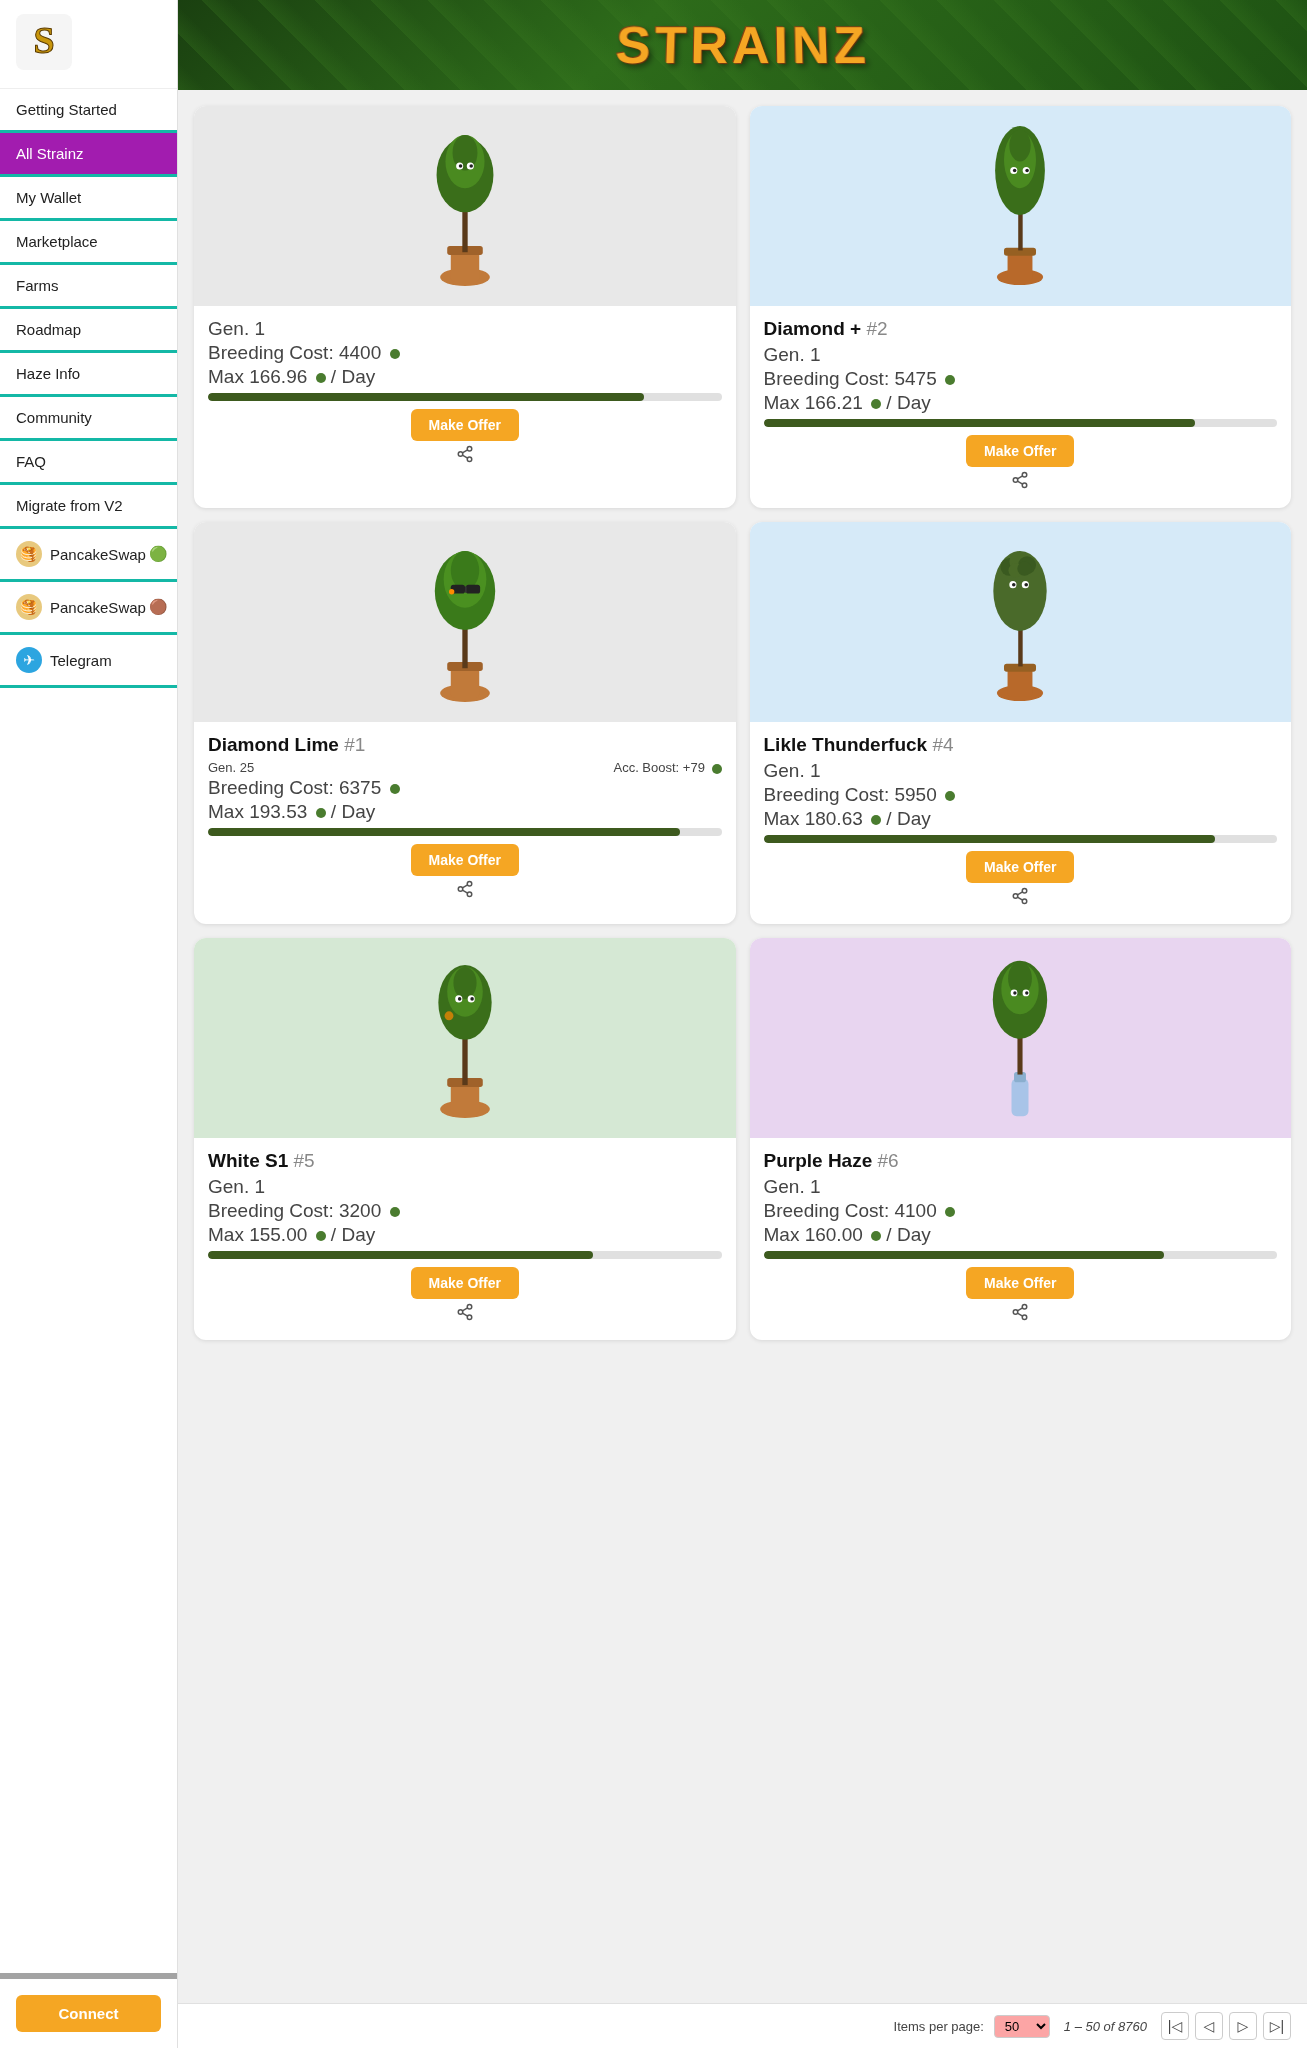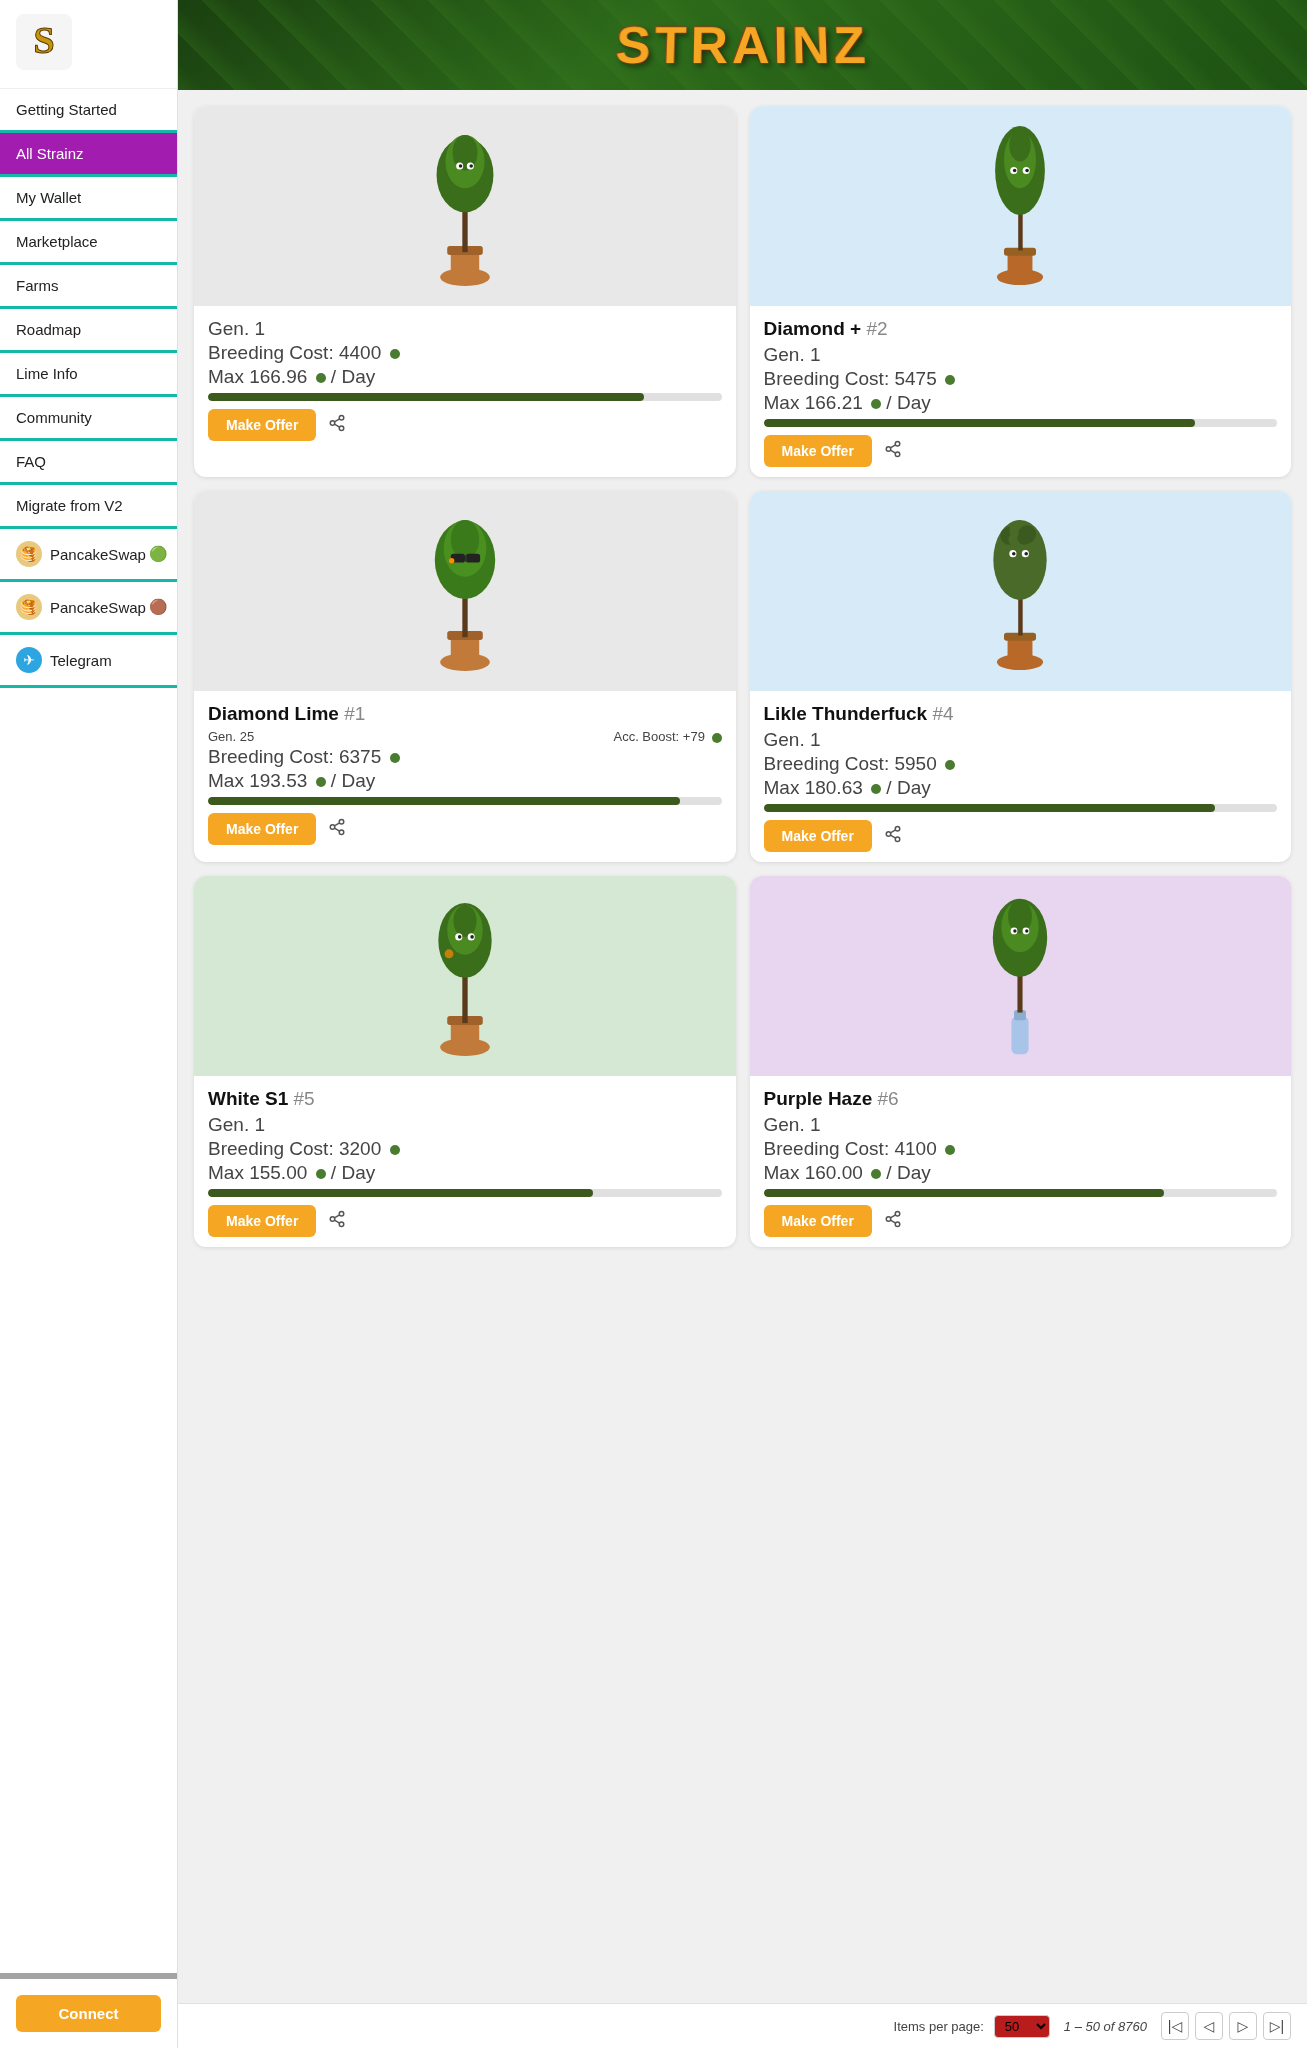--- a/index.html
+++ b/index.html
@@ -169,21 +169,21 @@
       overflow: hidden;
     }
     .progress-bar-fill {
       height: 100%;
       background: #3d5a1e;
       border-radius: 4px;
     }
     .card-actions {
       display: flex;
       align-items: center;
-      gap: 8px;
+      flex-direction: column;
     }
     .btn-offer {
       background: #f5a623;
       color: #fff;
       border: none;
       border-radius: 6px;
       padding: 8px 18px;
       font-size: 14px;
       font-weight: 600;
       cursor: pointer;
@@ -209,21 +209,21 @@
       font-size: 13px;
       color: #444;
       flex-shrink: 0;
     }
     .pagination-label { margin-right: 4px; }
     .pagination-select {
       border: 1px solid #ccc;
       border-radius: 4px;
       padding: 2px 6px;
       font-size: 13px;
-      background: #b91c1c;
+      background: #fca5a5;
     }
     .pagination-range { margin: 4px 8px; font-style: italic; }
     .pagination-btn {
       background: none;
       border: 1px solid #ccc;
       border-radius: 4px;
       width: 28px;
       height: 28px;
       display: flex;
       align-items: center;
@@ -258,21 +258,21 @@
     <div class="sidebar-item">
       <span>Marketplace</span>
     </div>
     <div class="sidebar-item">
       <span>Farms</span>
     </div>
     <div class="sidebar-item">
       <span>Roadmap</span>
     </div>
     <div class="sidebar-item">
-      <span>Lime Info</span>
+      <span>Haze Info</span>
     </div>
     <div class="sidebar-item">
       <span>Community</span>
     </div>
     <div class="sidebar-item">
       <span>FAQ</span>
     </div>
     <div class="sidebar-item">
       <span>Migrate from V2</span>
     </div>

